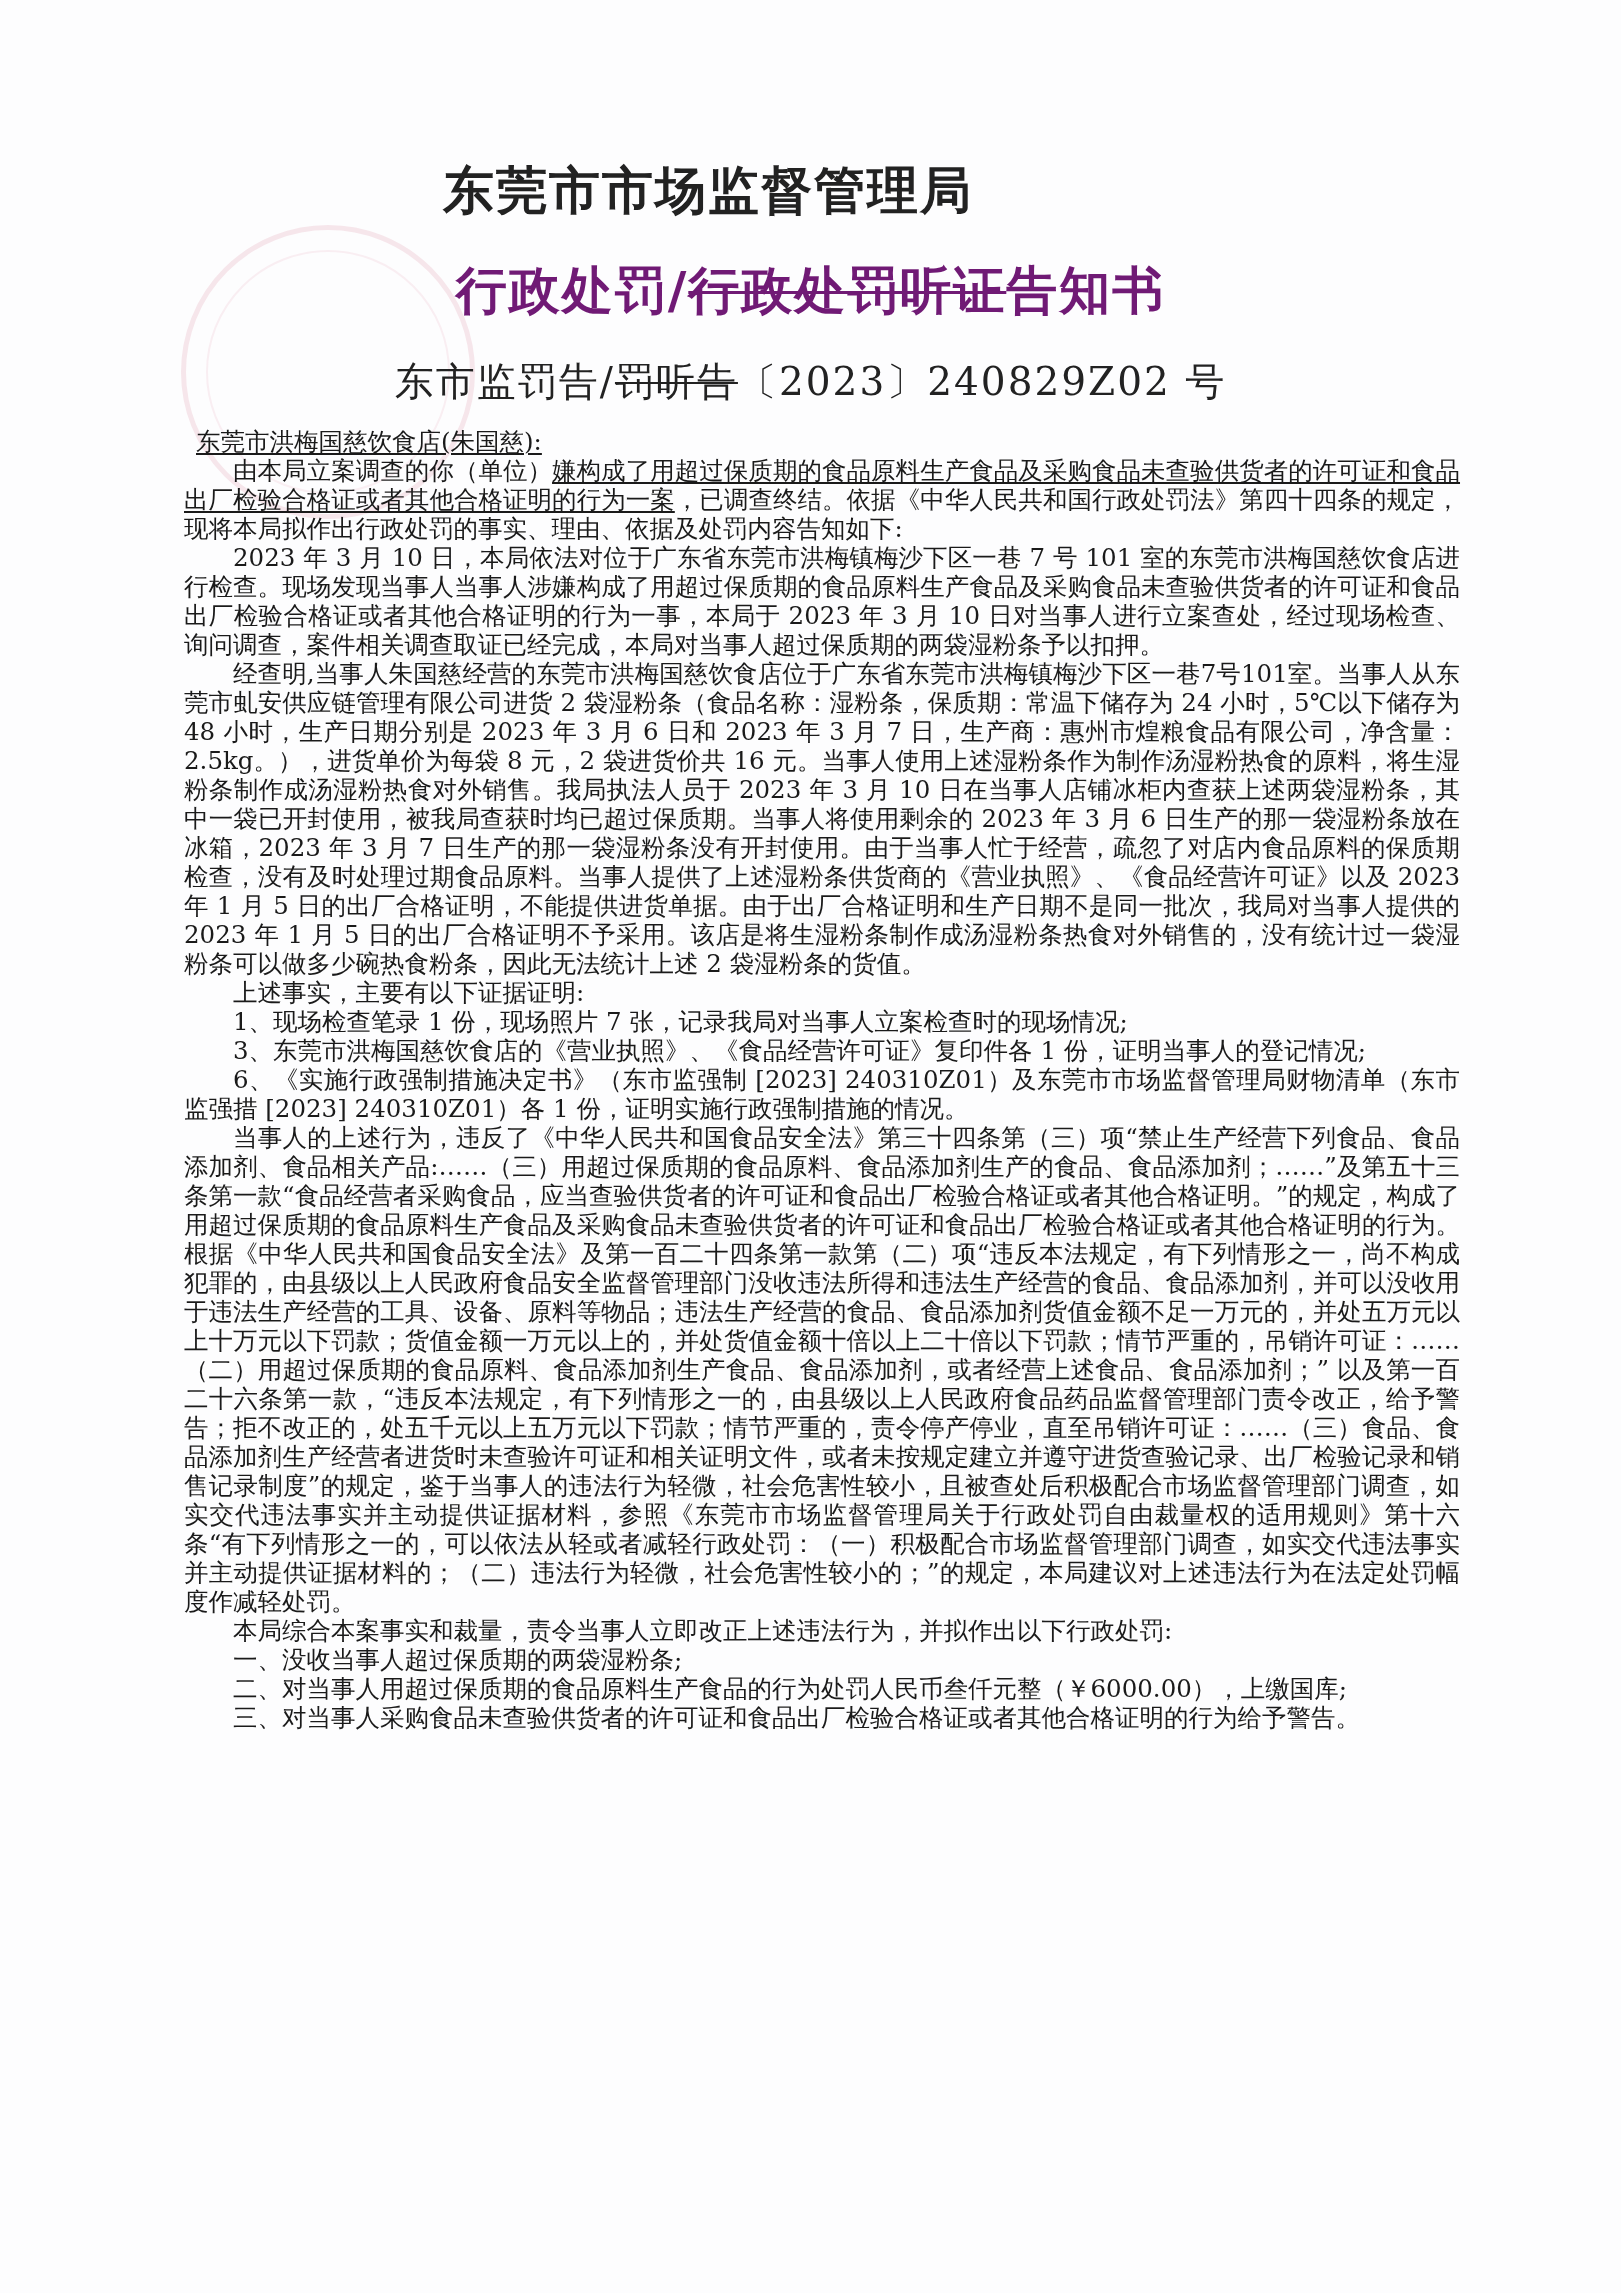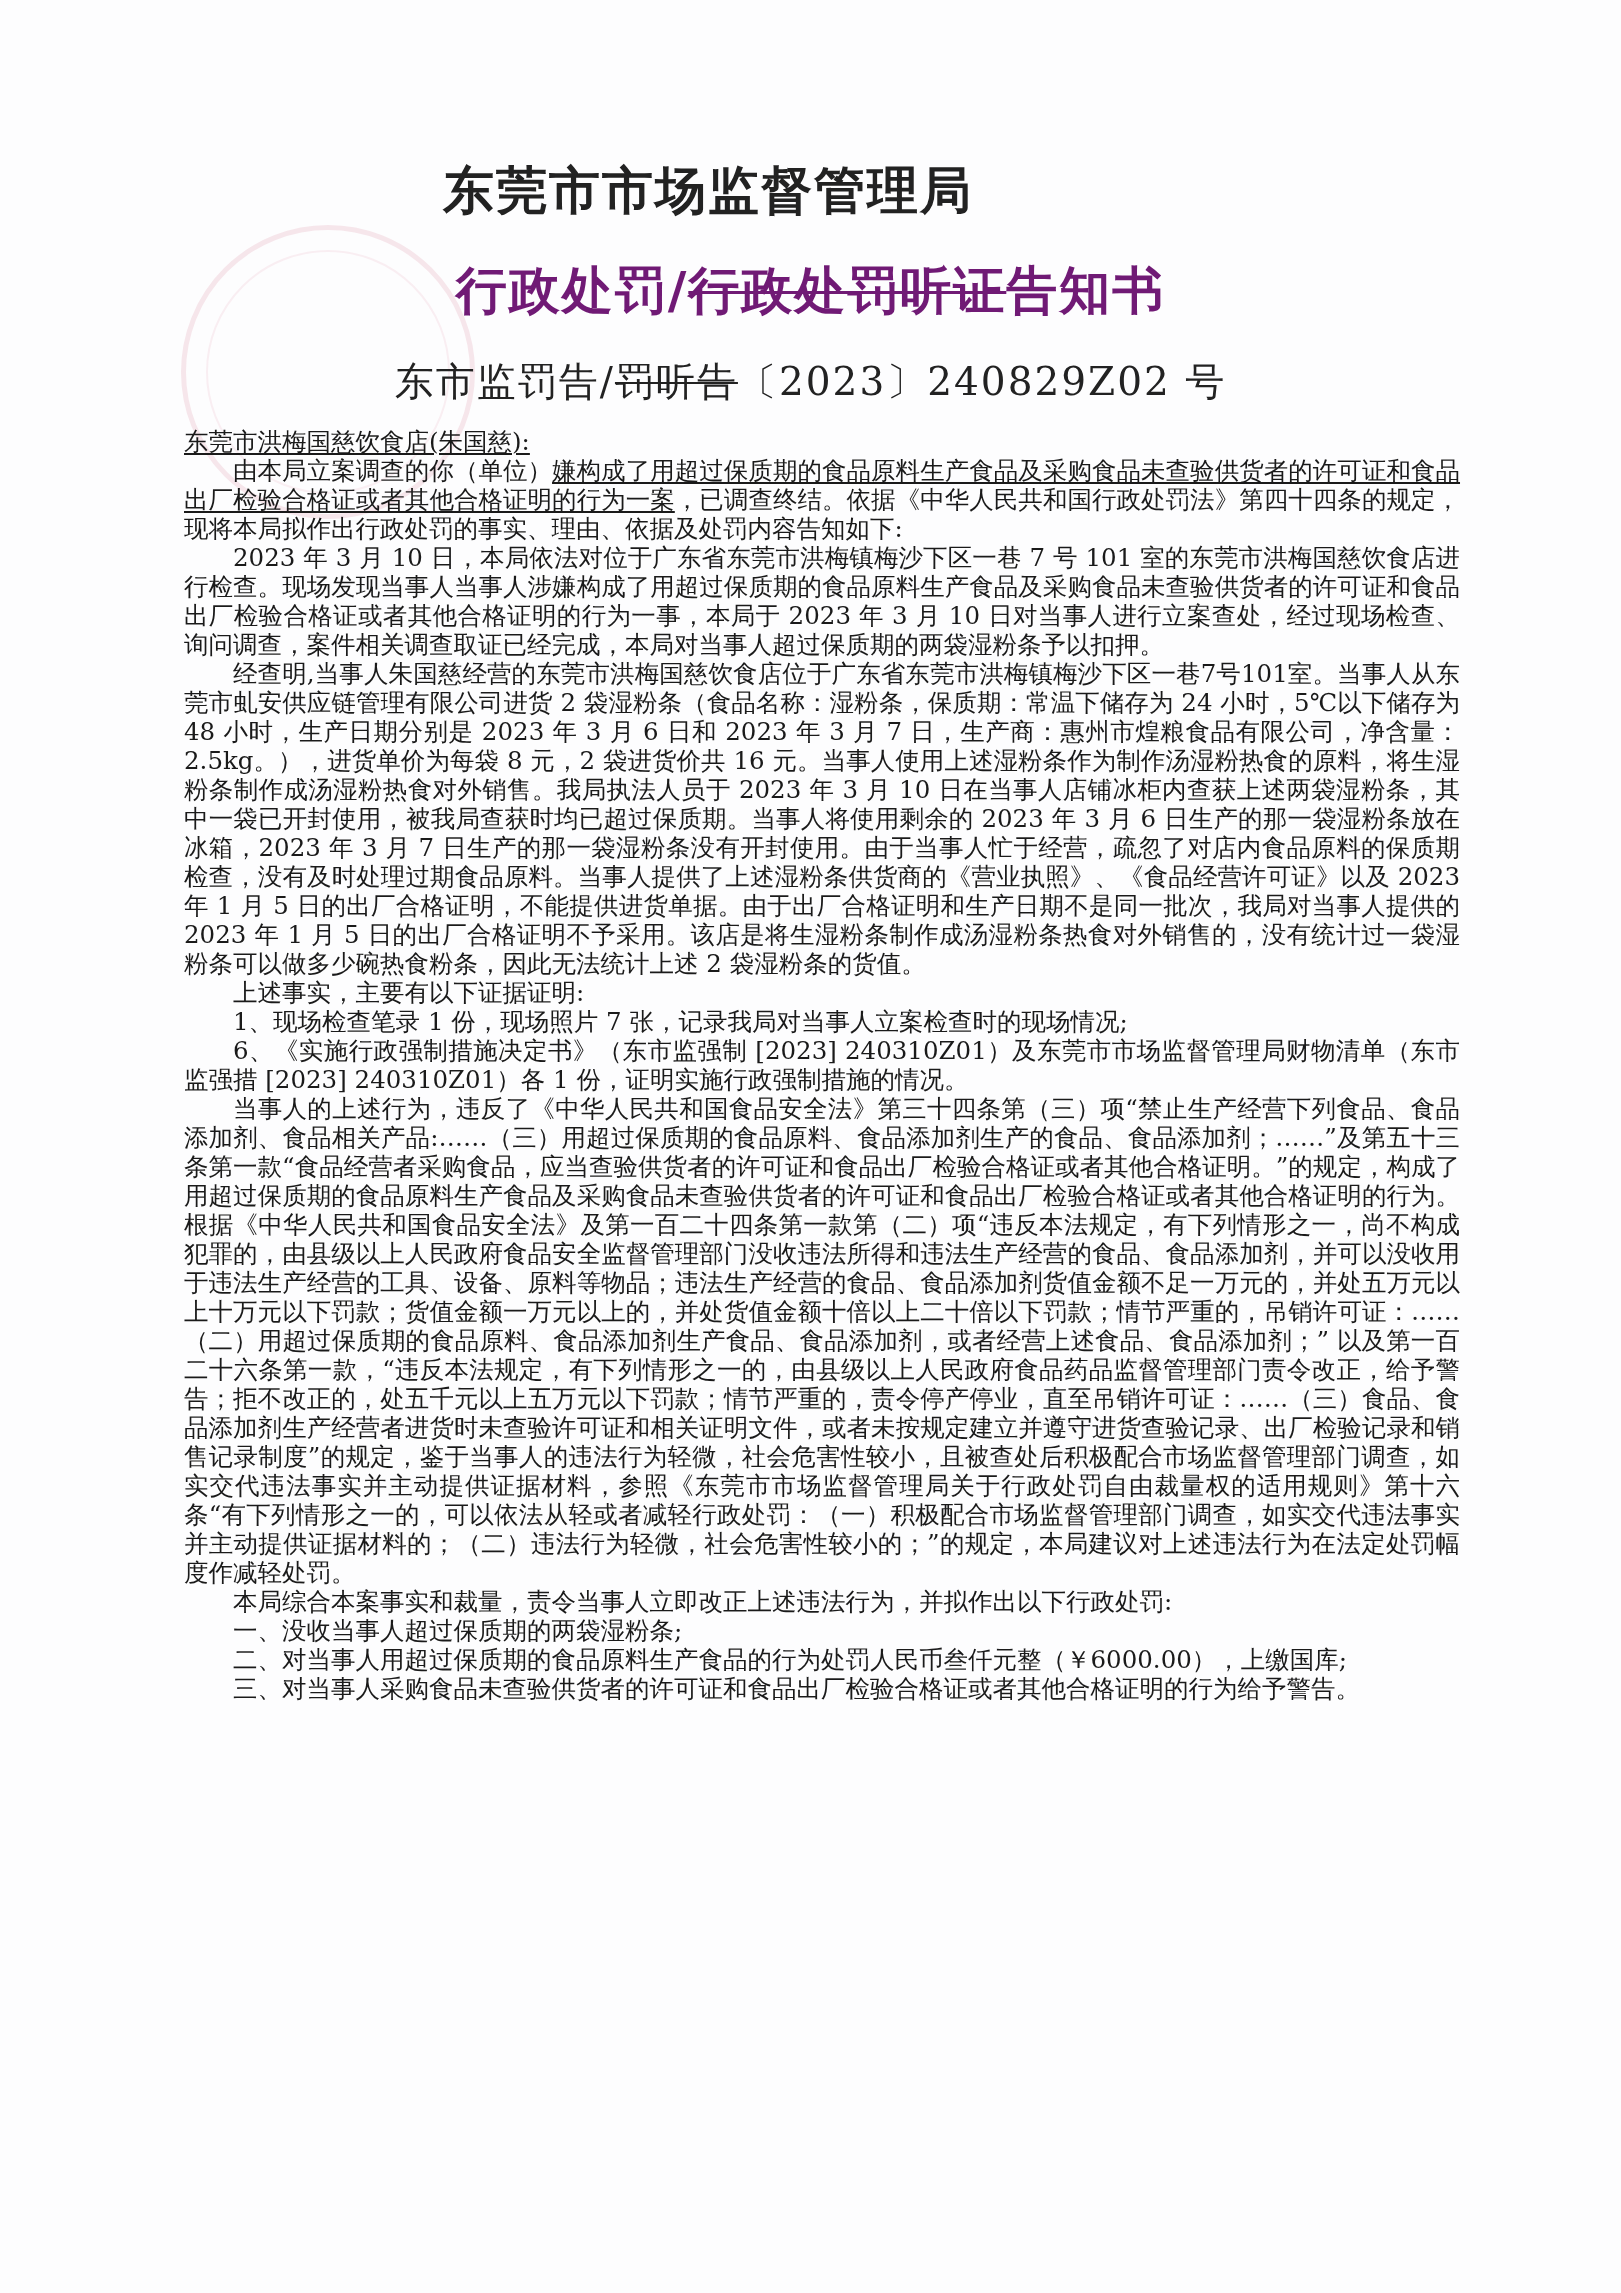--- a/index.html
+++ b/index.html
@@ -47,21 +47,21 @@
   .docno .strike { text-decoration: line-through; text-decoration-thickness: 2px; }
   .content {
     position: absolute;
     left: 184px; top: 427px;
     width: 1276px;
     font-size: 24.5px;
     line-height: 29px;
     text-align: justify;
   }
   .content p { margin: 0; text-indent: 2em; }
-  .content p.noindent { text-indent: 0; }
+  .content p.noindent { text-indent: 0; margin-left: 12px; }
   .u { text-decoration: underline; text-decoration-thickness: 2px; text-underline-offset: 2.9px; }
 </style>
 </head>
 <body>
 
 <div class="seal"></div>
 
 <div class="title1">东莞市市场监督管理局</div>
 
 <div class="title2">
@@ -76,20 +76,21 @@
   <p class="noindent"><span class="u">东莞市洪梅国慈饮食店(朱国慈):</span></p>
 
   <p><span>由本局立案调查的你（单位）</span><span class="u">嫌构成了用超过保质期的食品原料生产食品及采购食品未查验供货者的许可证和食品出厂检验合格证或者其他合格证明的行为一案</span><span>，已调查终结。依据《中华人民共和国行政处罚法》第四十四条的规定，现将本局拟作出行政处罚的事实、理由、依据及处罚内容告知如下:</span></p>
 
   <p>2023 年 3 月 10 日，本局依法对位于广东省东莞市洪梅镇梅沙下区一巷 7 号 101 室的东莞市洪梅国慈饮食店进行检查。现场发现当事人当事人涉嫌构成了用超过保质期的食品原料生产食品及采购食品未查验供货者的许可证和食品出厂检验合格证或者其他合格证明的行为一事，本局于 2023 年 3 月 10 日对当事人进行立案查处，经过现场检查、询问调查，案件相关调查取证已经完成，本局对当事人超过保质期的两袋湿粉条予以扣押。</p>
 
   <p>经查明,当事人朱国慈经营的东莞市洪梅国慈饮食店位于广东省东莞市洪梅镇梅沙下区一巷7号101室。当事人从东莞市虬安供应链管理有限公司进货 2 袋湿粉条（食品名称：湿粉条，保质期：常温下储存为 24 小时，5℃以下储存为 48 小时，生产日期分别是 2023 年 3 月 6 日和 2023 年 3 月 7 日，生产商：惠州市煌粮食品有限公司，净含量：2.5kg。），进货单价为每袋 8 元，2 袋进货价共 16 元。当事人使用上述湿粉条作为制作汤湿粉热食的原料，将生湿粉条制作成汤湿粉热食对外销售。我局执法人员于 2023 年 3 月 10 日在当事人店铺冰柜内查获上述两袋湿粉条，其中一袋已开封使用，被我局查获时均已超过保质期。当事人将使用剩余的 2023 年 3 月 6 日生产的那一袋湿粉条放在冰箱，2023 年 3 月 7 日生产的那一袋湿粉条没有开封使用。由于当事人忙于经营，疏忽了对店内食品原料的保质期检查，没有及时处理过期食品原料。当事人提供了上述湿粉条供货商的《营业执照》、《食品经营许可证》以及 2023 年 1 月 5 日的出厂合格证明，不能提供进货单据。由于出厂合格证明和生产日期不是同一批次，我局对当事人提供的 2023 年 1 月 5 日的出厂合格证明不予采用。该店是将生湿粉条制作成汤湿粉条热食对外销售的，没有统计过一袋湿粉条可以做多少碗热食粉条，因此无法统计上述 2 袋湿粉条的货值。</p>
 
   <p>上述事实，主要有以下证据证明:</p>
   <p>1、现场检查笔录 1 份，现场照片 7 张，记录我局对当事人立案检查时的现场情况;</p>
+  <p>3、东莞市洪梅国慈饮食店的《营业执照》、《食品经营许可证》复印件各 1 份，证明当事人的登记情况;</p>
   <p>6、《实施行政强制措施决定书》（东市监强制 [2023] 240310Z01）及东莞市市场监督管理局财物清单（东市监强措 [2023] 240310Z01）各 1 份，证明实施行政强制措施的情况。</p>
 
   <p>当事人的上述行为，违反了《中华人民共和国食品安全法》第三十四条第（三）项“禁止生产经营下列食品、食品添加剂、食品相关产品:……（三）用超过保质期的食品原料、食品添加剂生产的食品、食品添加剂；……”及第五十三条第一款“食品经营者采购食品，应当查验供货者的许可证和食品出厂检验合格证或者其他合格证明。”的规定，构成了用超过保质期的食品原料生产食品及采购食品未查验供货者的许可证和食品出厂检验合格证或者其他合格证明的行为。根据《中华人民共和国食品安全法》及第一百二十四条第一款第（二）项“违反本法规定，有下列情形之一，尚不构成犯罪的，由县级以上人民政府食品安全监督管理部门没收违法所得和违法生产经营的食品、食品添加剂，并可以没收用于违法生产经营的工具、设备、原料等物品；违法生产经营的食品、食品添加剂货值金额不足一万元的，并处五万元以上十万元以下罚款；货值金额一万元以上的，并处货值金额十倍以上二十倍以下罚款；情节严重的，吊销许可证：……（二）用超过保质期的食品原料、食品添加剂生产食品、食品添加剂，或者经营上述食品、食品添加剂；” 以及第一百二十六条第一款，“违反本法规定，有下列情形之一的，由县级以上人民政府食品药品监督管理部门责令改正，给予警告；拒不改正的，处五千元以上五万元以下罚款；情节严重的，责令停产停业，直至吊销许可证：……（三）食品、食品添加剂生产经营者进货时未查验许可证和相关证明文件，或者未按规定建立并遵守进货查验记录、出厂检验记录和销售记录制度”的规定，鉴于当事人的违法行为轻微，社会危害性较小，且被查处后积极配合市场监督管理部门调查，如实交代违法事实并主动提供证据材料，参照《东莞市市场监督管理局关于行政处罚自由裁量权的适用规则》第十六条“有下列情形之一的，可以依法从轻或者减轻行政处罚：（一）积极配合市场监督管理部门调查，如实交代违法事实并主动提供证据材料的；（二）违法行为轻微，社会危害性较小的；”的规定，本局建议对上述违法行为在法定处罚幅度作减轻处罚。</p>
 
   <p>本局综合本案事实和裁量，责令当事人立即改正上述违法行为，并拟作出以下行政处罚:</p>
   <p>一、没收当事人超过保质期的两袋湿粉条;</p>
   <p>二、对当事人用超过保质期的食品原料生产食品的行为处罚人民币叁仟元整（￥6000.00），上缴国库;</p>
   <p>三、对当事人采购食品未查验供货者的许可证和食品出厂检验合格证或者其他合格证明的行为给予警告。</p>
 </div>
 

